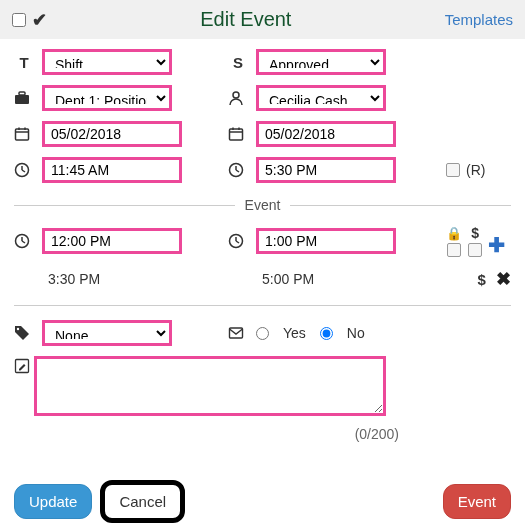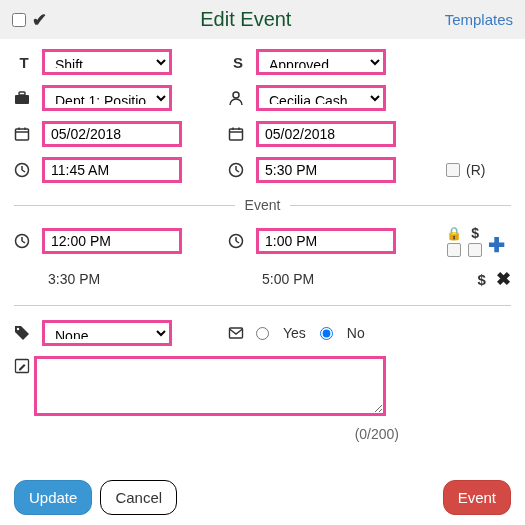--- a/index.html
+++ b/index.html
@@ -33,21 +33,21 @@
 .breaks-col { display: flex; align-items: flex-end; gap: 6px; }
 .breaks-icon-pair { display:flex; flex-direction:column; align-items:center; gap:2px; }
 .plus-icon { color: #2e6fc4; font-size: 20px; font-weight: bold; cursor: pointer; }
 .x-icon { font-size: 18px; font-weight: bold; cursor: pointer; color: #222; }
 .radio-group { display: flex; align-items: center; gap: 14px; }
 .notes-area { width: 352px; height: 60px; resize: both; }
 .char-count { text-align: right; color: #666; font-size: 14px; margin-top: 4px; padding-right: 112px;}
 .footer { display: flex; padding: 14px; align-items: center; }
 .btn { padding: 8px 14px; font-size: 15px; border-radius: 12px; cursor: pointer; border: 1px solid transparent; margin-top: 14px; }
 .btn-primary { background: #3a97d4; color: #fff; border-color: #338ac2; }
-.btn-default { background: #fff; color: #333; border: 1px solid #000000; margin-left: 8px; }
+.btn-default { background: #fff; color: #333; border: 5px solid #000000; margin-left: 8px; }
 .btn-danger { background: #d24a43; color: #fff; border-color: #c2403a; margin-left: auto; }
 .highlight-input { background: #f2f2f2; border: 1.5px solid #888; }
 .mini-box { width:14px; height:14px; border:1px solid #999; background:#f6f6f6; border-radius:2px; display:inline-block; }
 </style>
 </head>
 <body>
 
 <div class="header">
   <div class="header-left">
     <input type="checkbox" class="header-check" style="">

